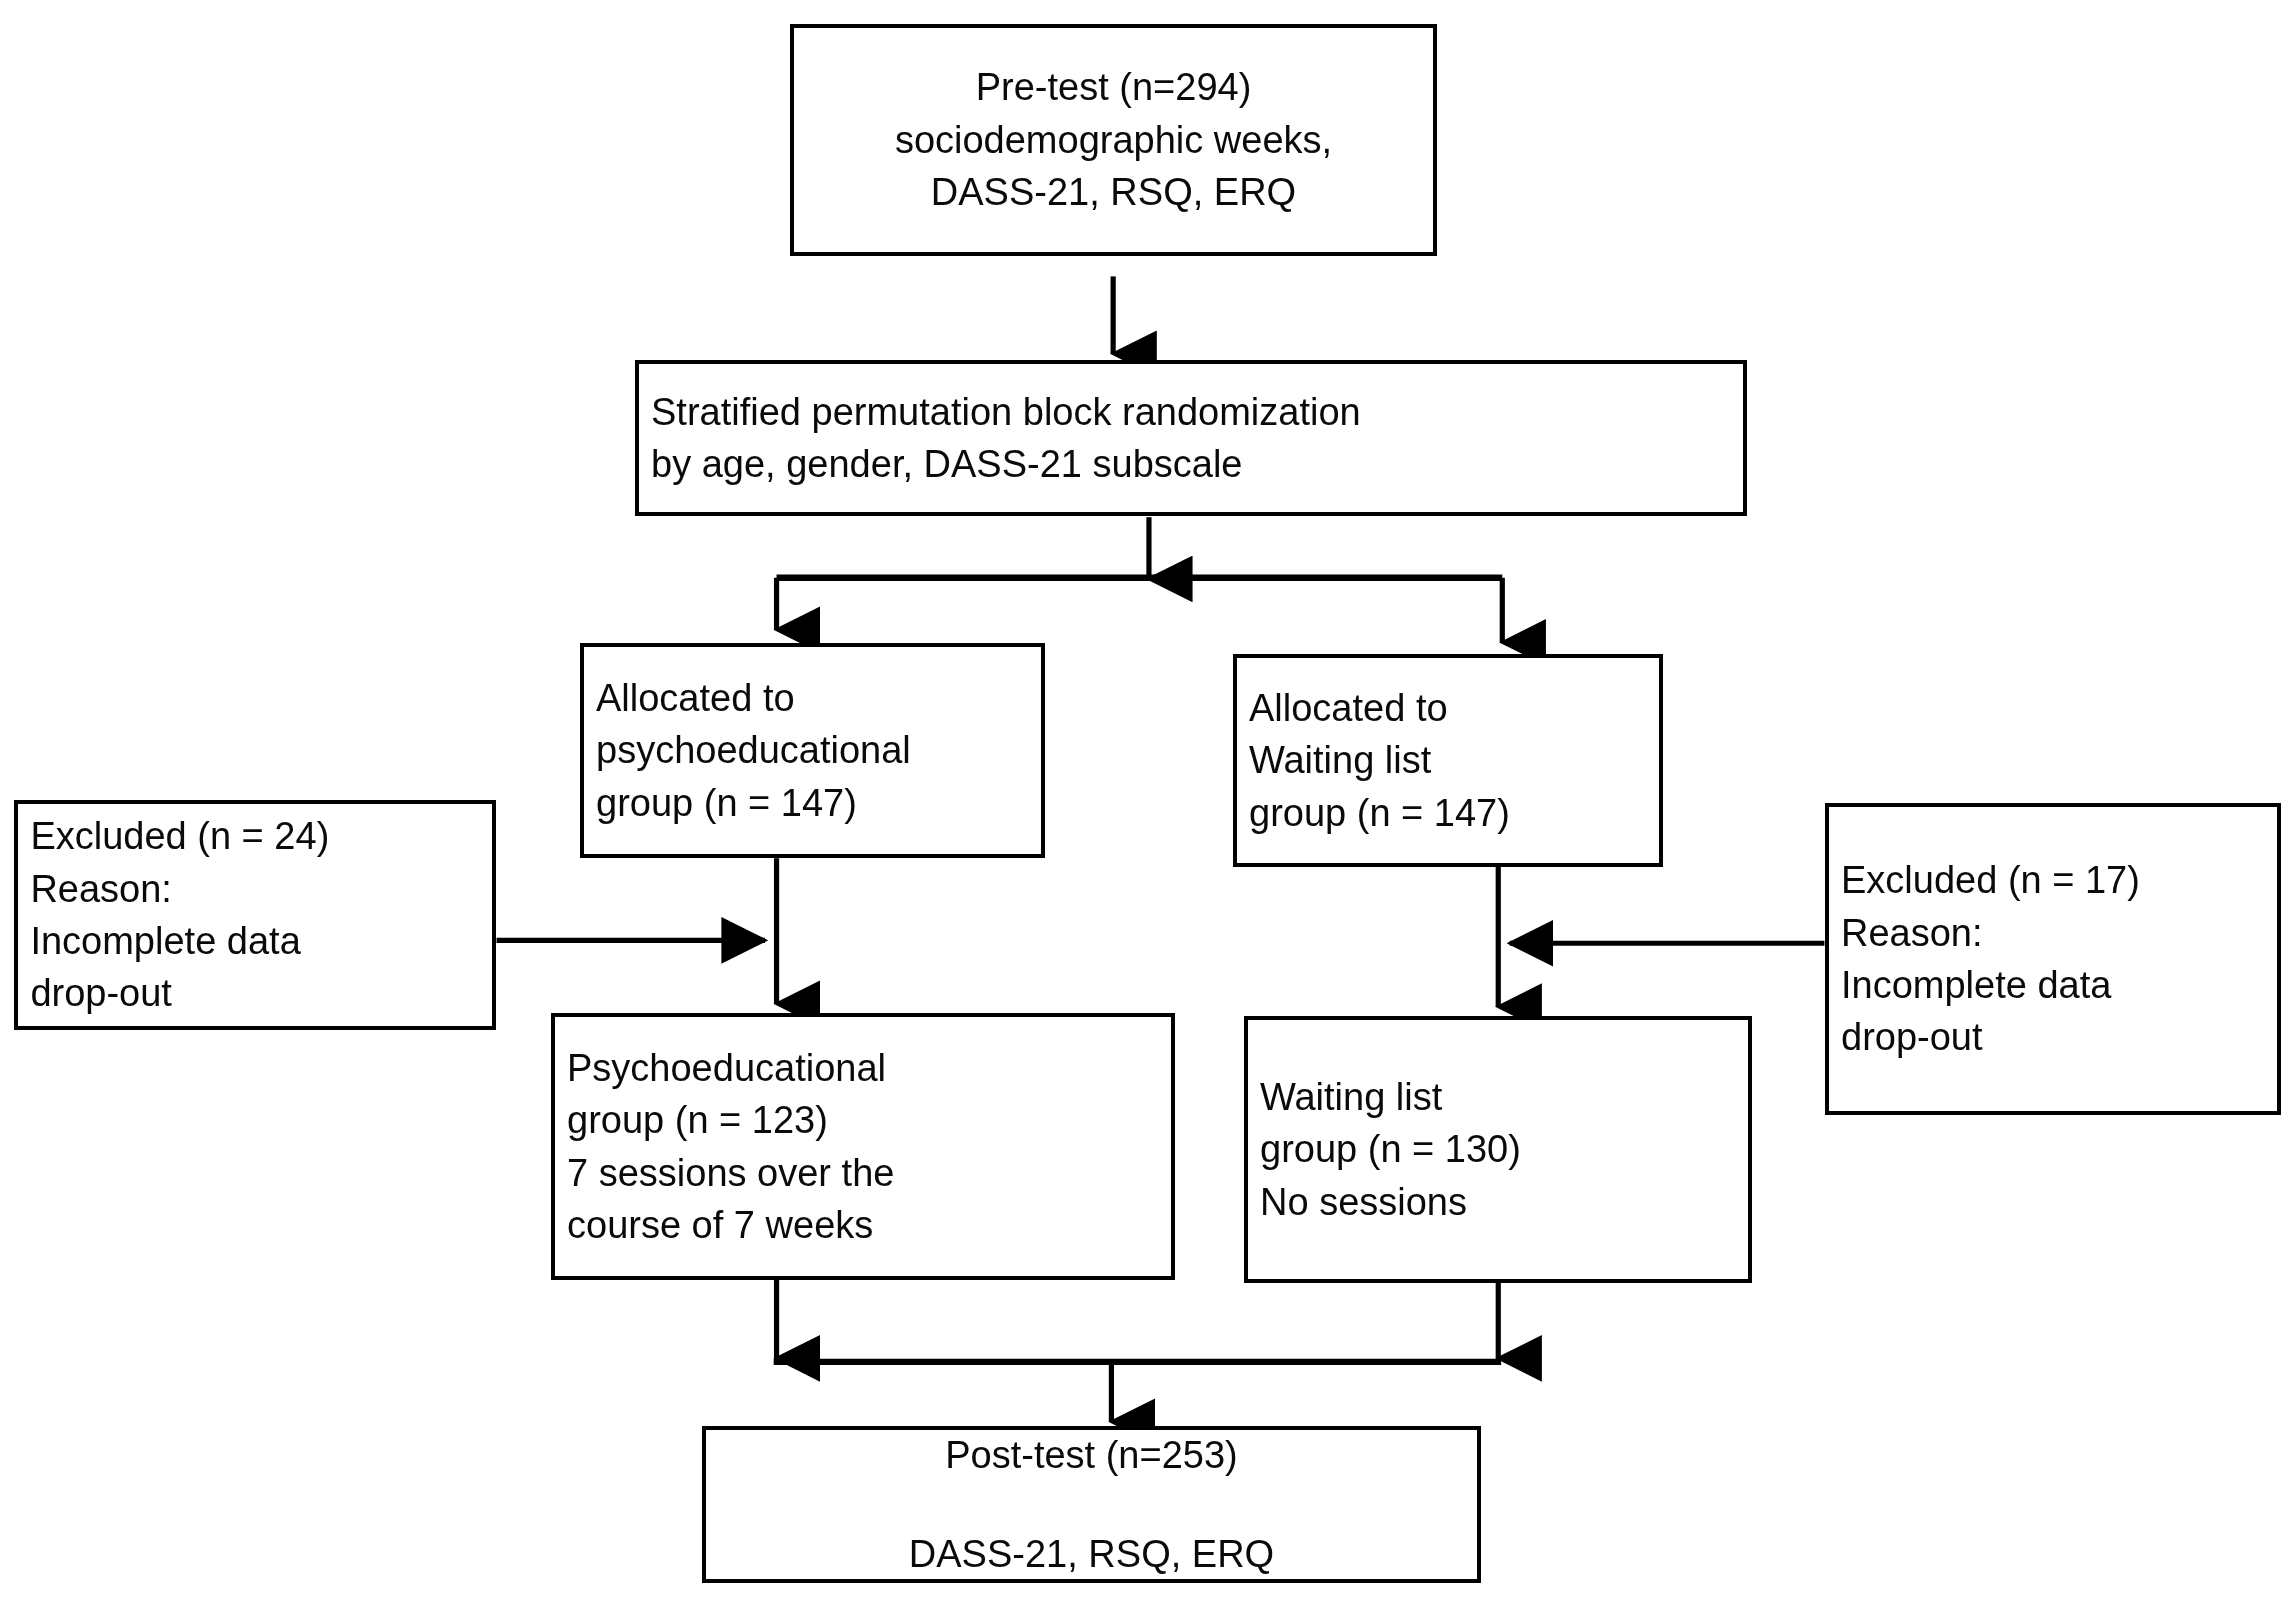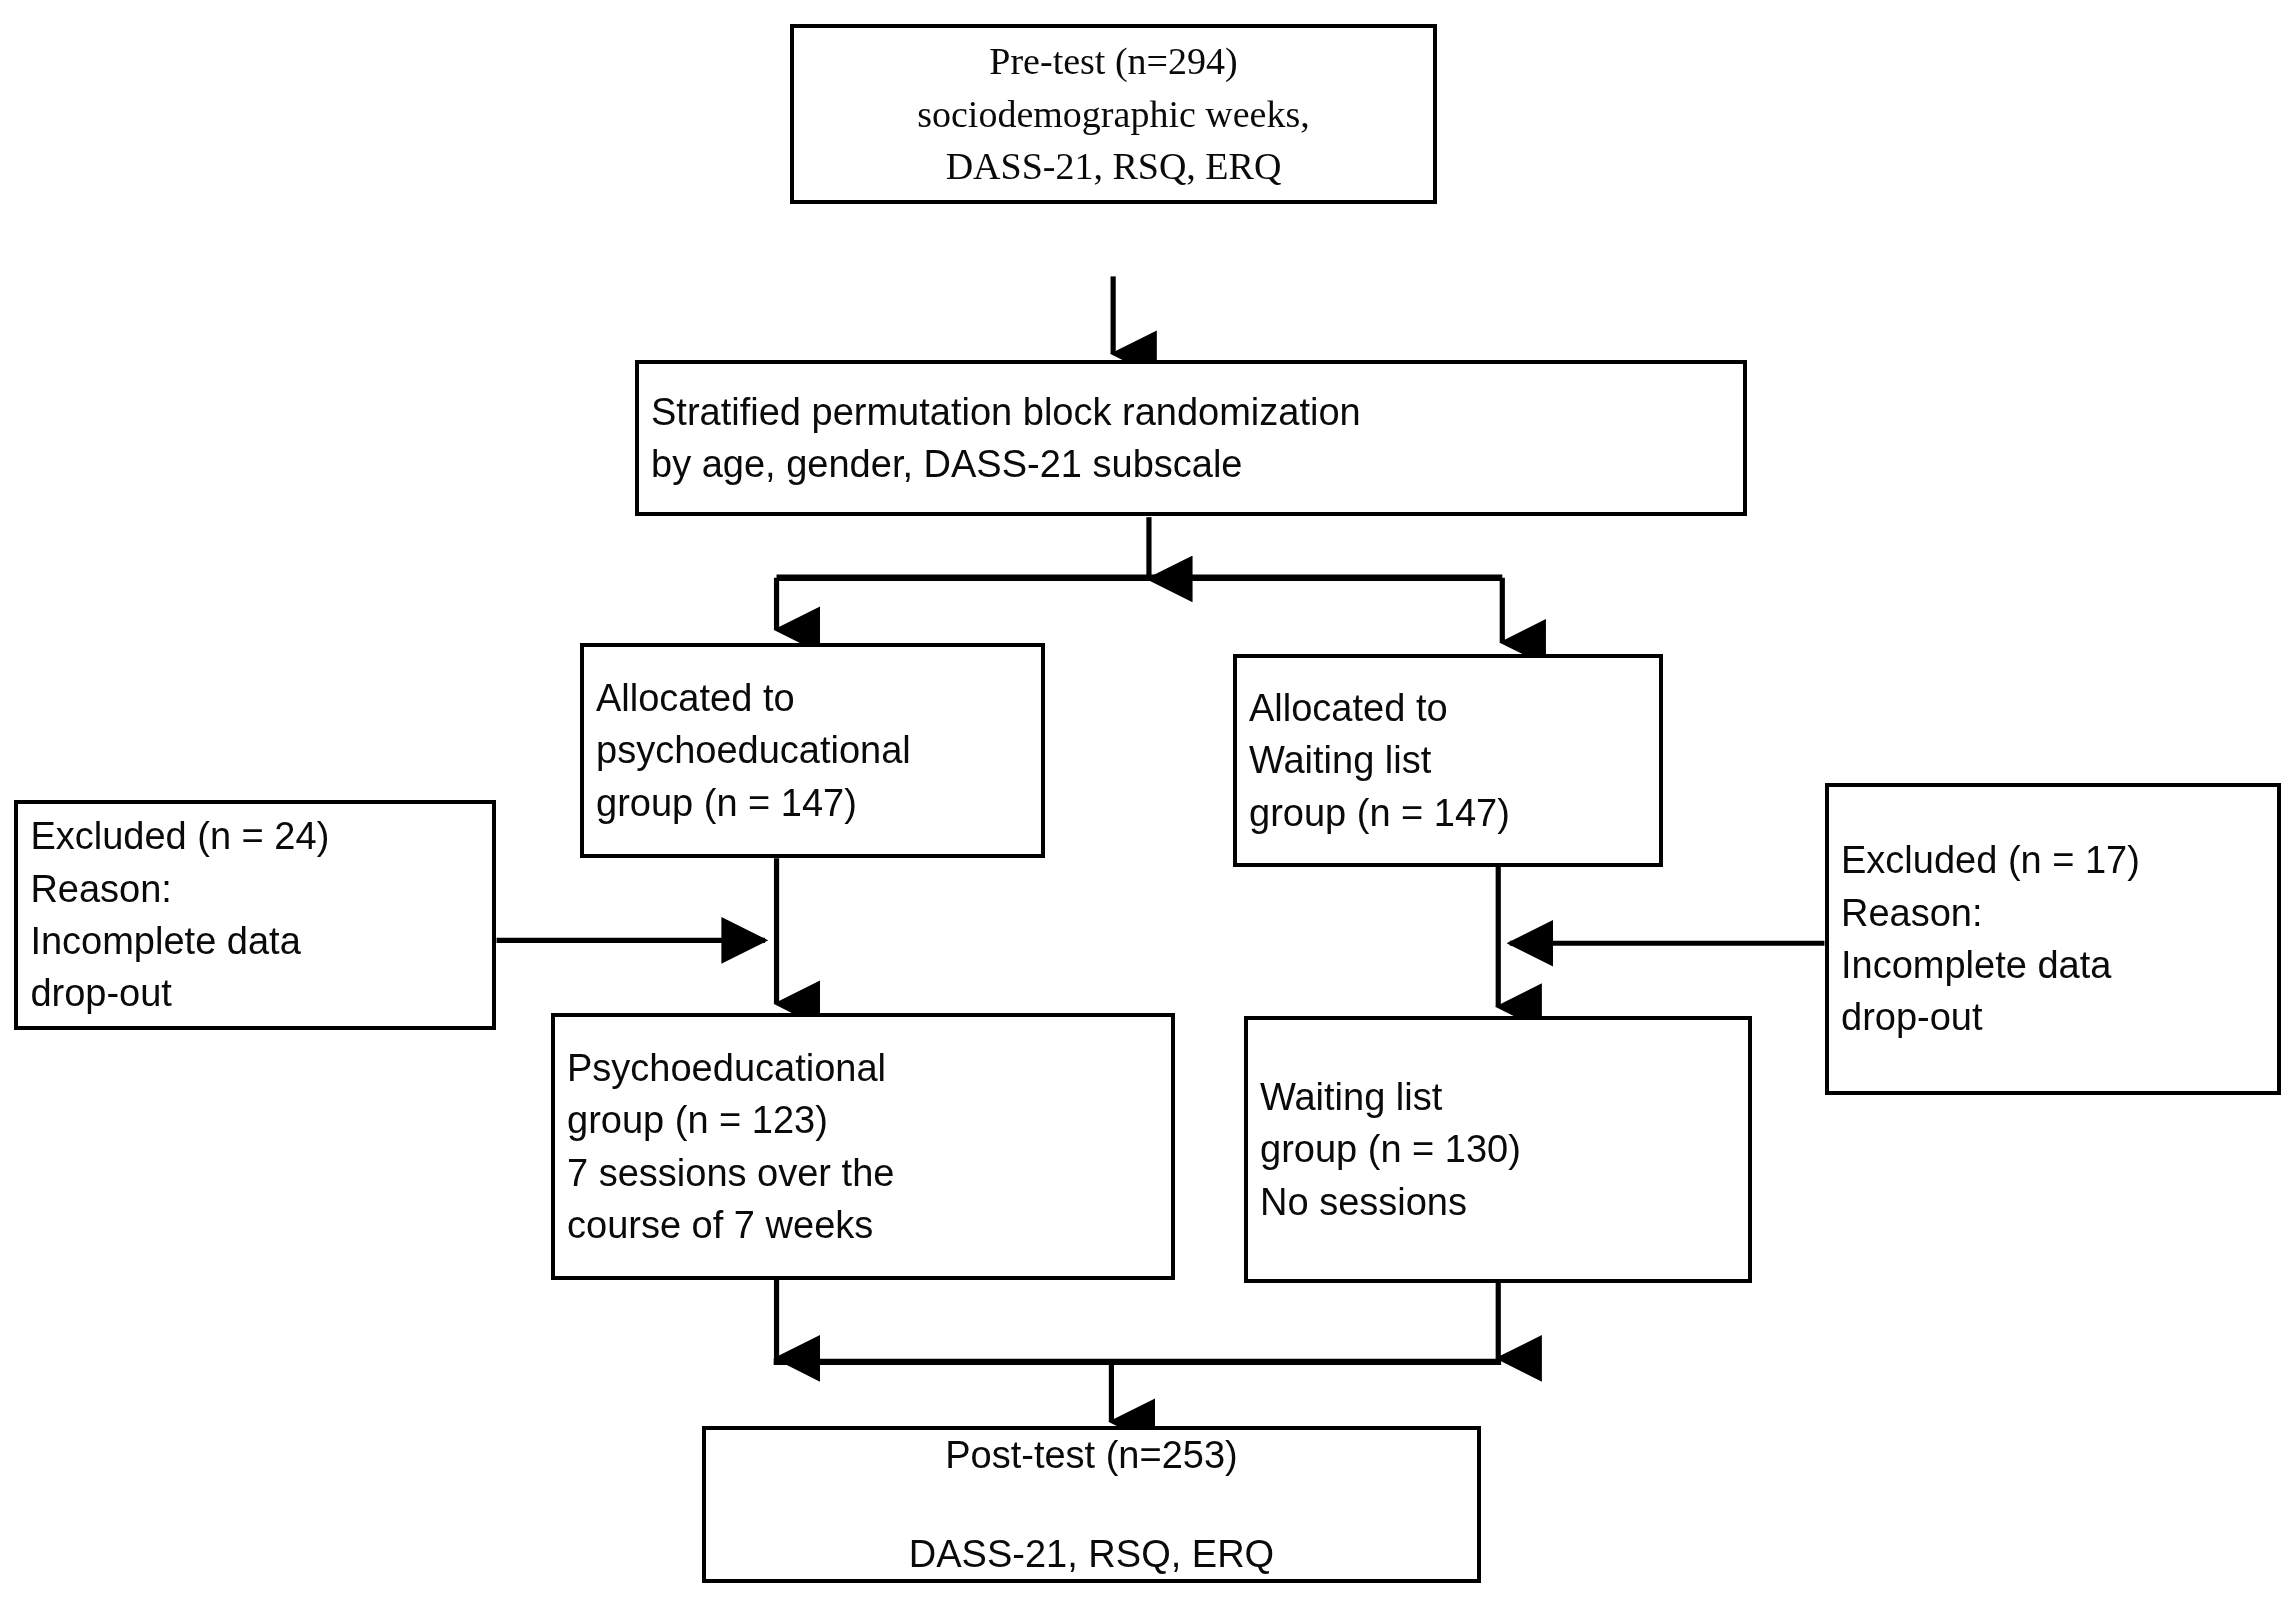--- a/index.html
+++ b/index.html
@@ -69,21 +69,21 @@
     </g>
 
     <g>
       <line x1="1345" y1="2216" x2="1345" y2="2352" stroke="#000" stroke-width="9" marker-end="url(#ah-down)"></line>
       <line x1="2595" y1="2221" x2="2595" y2="2352" stroke="#000" stroke-width="9" marker-end="url(#ah-down)"></line>
       <line x1="1340" y1="2358" x2="2600" y2="2358" stroke="#000" stroke-width="11"></line>
       <line x1="1925" y1="2358" x2="1925" y2="2462" stroke="#000" stroke-width="9" marker-end="url(#ah-down)"></line>
     </g>
   </svg>
 
-  <div class="box ctr pad-v" style="left:790px;top:24px;width:647px;height:180px;font-family:Liberation Serif, serif;">
+  <div class="box ctr pad-v" style="left:790px;top:24px;width:647px;height:232px;">
     <div class="line">Pre-test (n=294)</div>
     <div class="line">sociodemographic weeks,</div>
     <div class="line">DASS-21, RSQ, ERQ</div>
   </div>
 
   <div class="box lft pad-v" style="left:635px;top:360px;width:1112px;height:156px;">
     <div class="line">Stratified permutation block randomization</div>
     <div class="line">by age, gender, DASS-21 subscale</div>
   </div>
 
@@ -99,21 +99,21 @@
     <div class="line">group (n = 147)</div>
   </div>
 
   <div class="box lft pad-v" style="left:14.4px;top:800px;width:482px;height:230px;">
     <div class="line">Excluded (n = 24)</div>
     <div class="line">Reason:</div>
     <div class="line">Incomplete data</div>
     <div class="line">drop-out</div>
   </div>
 
-  <div class="box lft pad-v" style="left:1825px;top:783px;width:456px;height:312px;">
+  <div class="box lft pad-v" style="left:1825px;top:803px;width:456px;height:312px;">
     <div class="line">Excluded (n = 17)</div>
     <div class="line">Reason:</div>
     <div class="line">Incomplete data</div>
     <div class="line">drop-out</div>
   </div>
 
   <div class="box lft pad-v" style="left:551px;top:1013px;width:624px;height:267px;">
     <div class="line">Psychoeducational</div>
     <div class="line">group (n = 123)</div>
     <div class="line">7 sessions over the</div>

